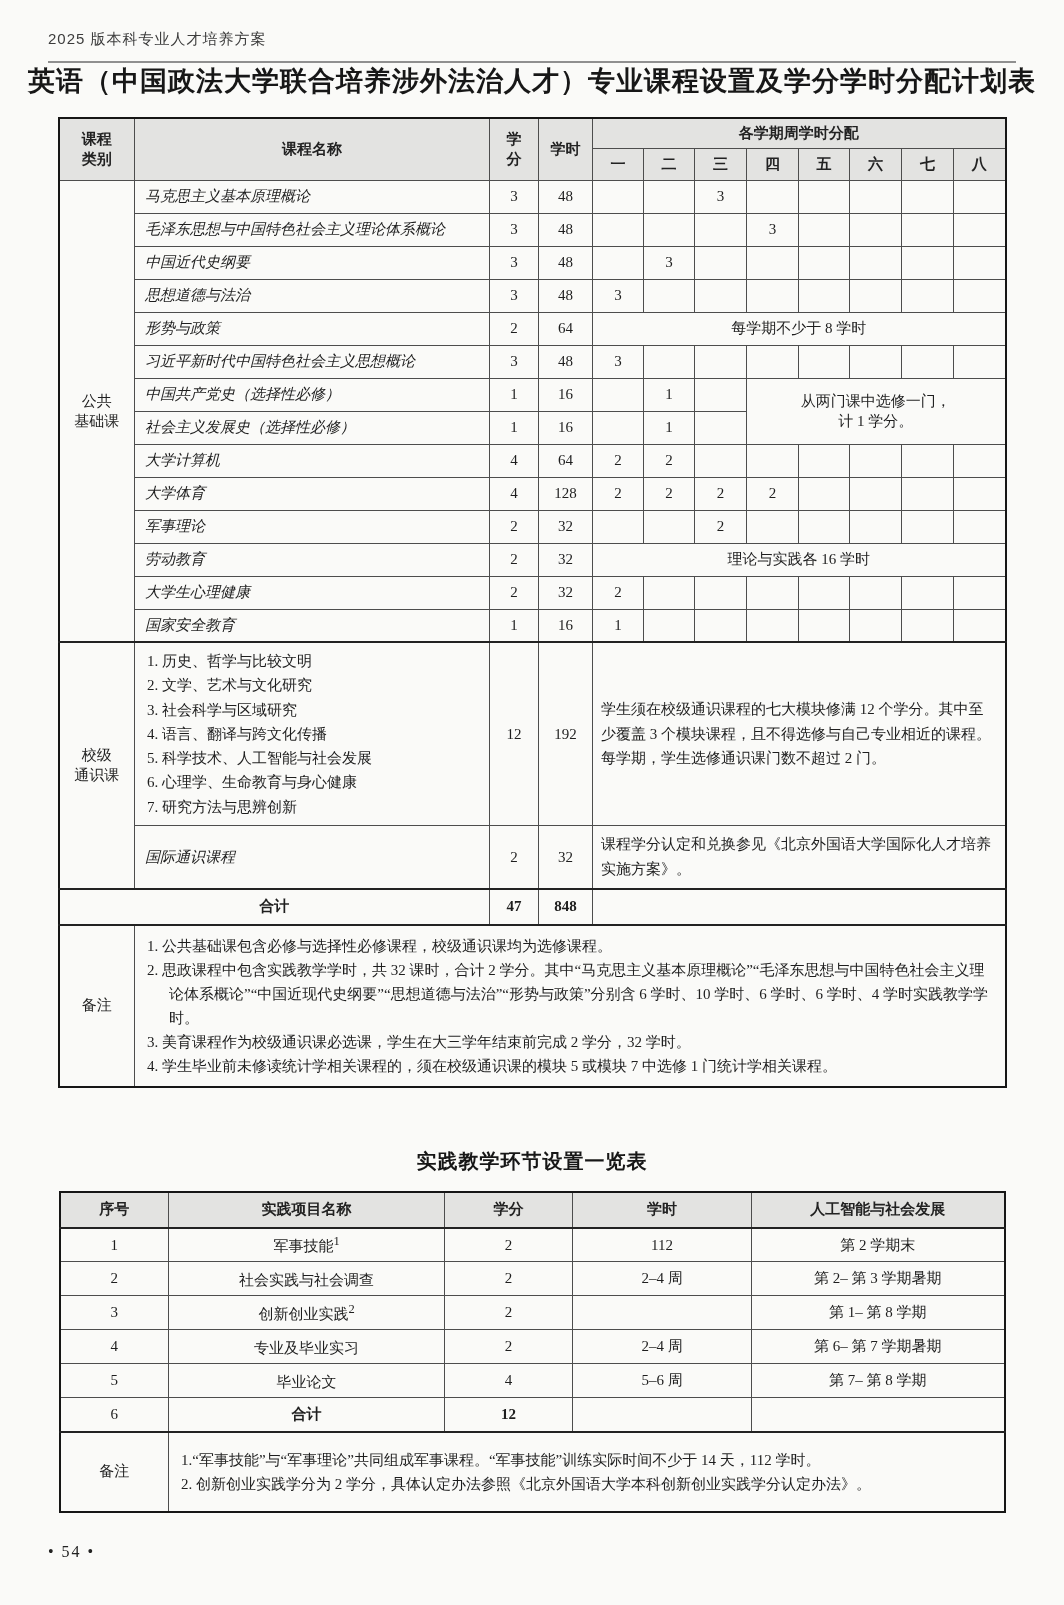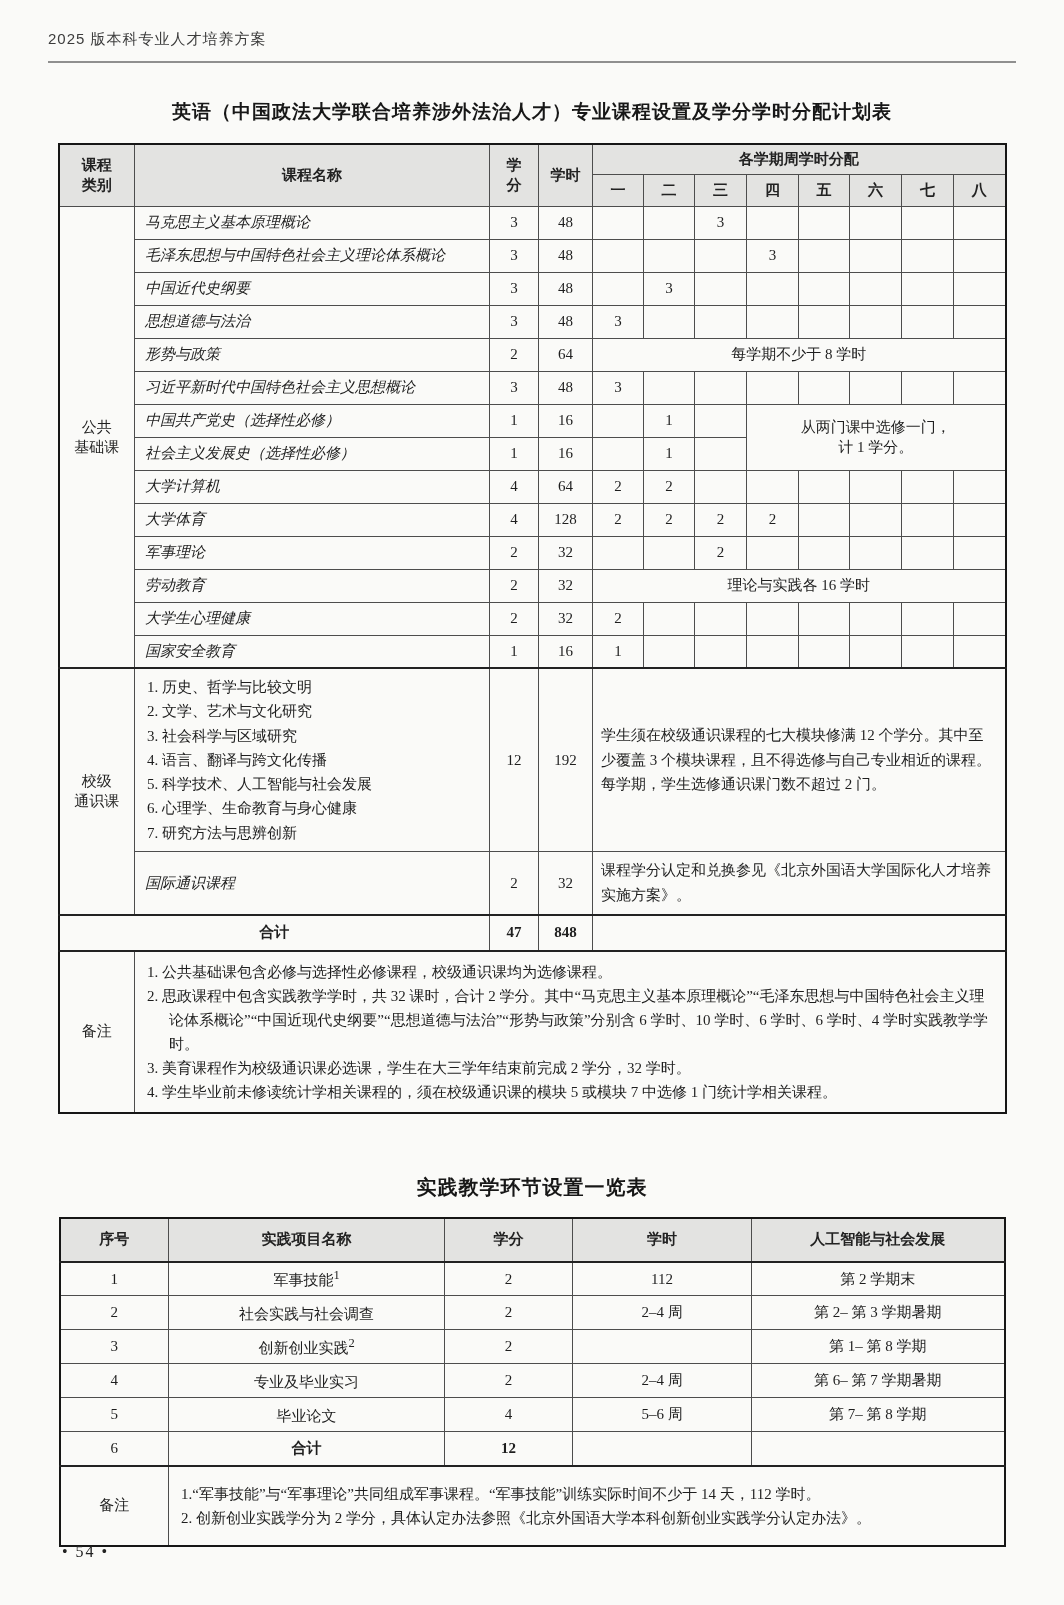--- a/index.html
+++ b/index.html
@@ -12,23 +12,23 @@
   .page-header {
     padding:30px 24px 0 48px;
     font-family:"Liberation Sans", sans-serif;
     font-size:15px; color:#3c3c3c; letter-spacing:1px;
   }
   .header-rule {
     margin:12px 48px 0 48px; height:0;
     border-top:2px solid #8f8f8f;
   }
   .doc-title {
-    margin-top:36px; text-align:center;
+    text-align:center;
     font-family:"Liberation Sans", sans-serif;
-    font-weight:bold; font-size:19px; color:#171717; letter-spacing:1px;
+    font-weight:bold; font-size:27px; color:#171717; letter-spacing:1px;
   }
   .doc-title.second { margin-top:60px; font-size:20px; }
 
   table { border-collapse:collapse; table-layout:fixed; background:transparent; }
   .t1 { width:946px; margin:18px auto 0 auto; }
   .t2 { width:945px; margin:16px auto 0 auto; }
   th, td {
     border:1px solid #4d4d4d;
     vertical-align:middle; text-align:center;
     padding:2px 4px; line-height:1.35;
@@ -44,31 +44,31 @@
   }
   .pre { white-space:pre-line; }
   .left { text-align:left; padding-left:10px;font-style:italic; }
   .bold { font-weight:bold;margin-top:8px; }
   .rh    { height:33px; }
   .hr1   { height:30px; }
   .hr2   { height:32px; }
   .gened { height:176px; }
   .intl  { height:56px; }
   .total { height:36px; }
-  .t2 .hr1 { height:44px; }
+  .t2 .hr1 { height:36px; }
   .t2 .rh  { height:34px; }
   .remarks-cell { text-align:left; padding:8px 12px; }
   .note { padding-left:22px; text-indent:-22px; line-height:1.6; }
   .module-line { line-height:1.62; }
   .modules-cell { padding:6px 4px 6px 12px; text-align:left; }
   .gened-note { text-align:left; padding:6px 8px; line-height:1.65; }
   .thick td, .thick th { border-top:2px solid #222; }
   .page-number {
     position:absolute; left:48px; top:1543px;
-    font-size:16px; color:#222; letter-spacing:2px;margin-left:14px;
+    font-size:16px; color:#222; letter-spacing:2px;
   }
 </style>
 </head>
 <body>
 
 <div class="page-header">2025 版本科专业人才培养方案</div>
 <div class="header-rule"></div>
 
 <div class="doc-title">英语（中国政法大学联合培养涉外法治人才）专业课程设置及学分学时分配计划表</div>
 

